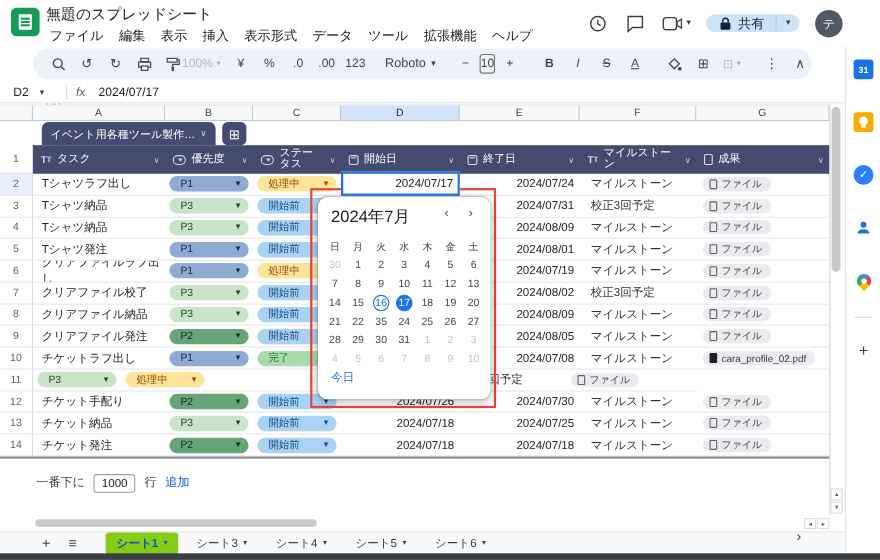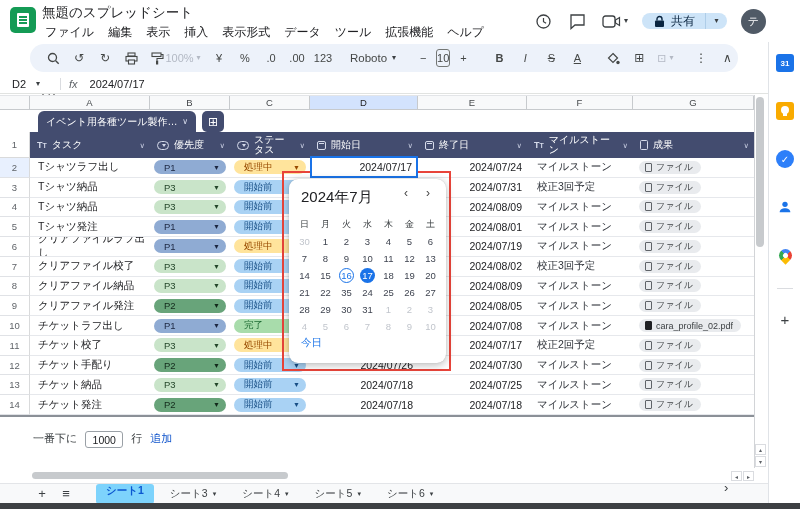--- a/index.html
+++ b/index.html
@@ -101,21 +101,21 @@
   .hscroll{left:32px;top:472px;width:256px;height:7px;background:#c7cacd;border-radius:4px;}
   .hs-btn{top:471px;width:11px;height:10px;background:#fff;border:1px solid #dadce0;display:flex;align-items:center;justify-content:center;font-size:6px;color:#5f6368;}
   .vscroll{left:756px;top:97px;width:8px;height:150px;background:#c7cacd;border-radius:4px;}
   .vs-btn{left:755px;width:11px;height:11px;background:#fff;border:1px solid #dadce0;display:flex;align-items:center;justify-content:center;font-size:6px;color:#5f6368;}
   .gridline-r{left:754px;top:95px;width:1px;height:373px;background:#d2d4d7;}
   
   .tabbar{left:0;top:483px;width:768px;height:20px;background:#f8f9fa;border-top:1px solid #e3e5e8;display:flex;align-items:center;padding-left:32px;gap:4px;}
   .tbtn{width:20px;text-align:center;font-size:13px;color:#3c4043;}
   .sheettab{display:flex;align-items:center;gap:5px;height:20px;padding:0 10px;font-size:10.5px;color:#3c4043;}
   .sheettab .caret{font-size:7px;}
-  .sheettab.active{background:#7dd3fc;color:#0b57d0;font-weight:bold;border-radius:3px;flex-direction:column;}
+  .sheettab.active{background:#84cc16;color:#0b57d0;font-weight:bold;border-radius:3px;}
   .sheettab.active .caret{color:#0b57d0;}
   .panel-chevron{left:724px;top:480px;font-size:13px;color:#3c4043;}
   
   .rsb{left:768px;top:42px;width:32px;height:461px;background:#fff;border-left:1px solid #e0e3e7;}
   .rsb-ic{position:absolute;left:7px;width:18px;height:18px;display:flex;align-items:center;justify-content:center;}
   .gcal{background:#1a73e8;border-radius:3px;color:#fff;font-size:8px;font-weight:bold;}
   .gkeep{background:#f9ab00;border-radius:3px;position:relative;}
   .gkeep:after{content:"";position:absolute;left:5px;top:4px;width:8px;height:8px;background:#fff;border-radius:50%;}
   .gkeep:before{content:"";position:absolute;left:7px;top:11px;width:4px;height:3px;background:#fff;z-index:2;}
   .gtasks{background:#2d7ff9;border-radius:50%;color:#fff;font-size:10px;}
@@ -544,21 +544,20 @@
         <div class="cell c-mile" style="width: 106px;">マイルストーン</div>
         <div class="cell" style="width: 121px;">
           <span class="fchip">
             <span class="doc filled"></span>
             <span>cara_profile_02.pdf</span>
           </span>
         </div>
       </div>
       <div class="trow">
         <div class="gut">11</div>
-        <div class="cell c-task" style="width: 120px;">チケット校了</div>
         <div class="cell" style="width: 80px;">
           <span class="pill" style="background: rgb(201, 228, 201); color: rgb(36, 70, 42);">
             <span>P3</span>
             <span class="pc">▼</span>
           </span>
         </div>
         <div class="cell" style="width: 80px;">
           <span class="pill" style="background: rgb(255, 228, 156); color: rgb(152, 75, 0);">
             <span>処理中</span>
             <span class="pc">▼</span>

